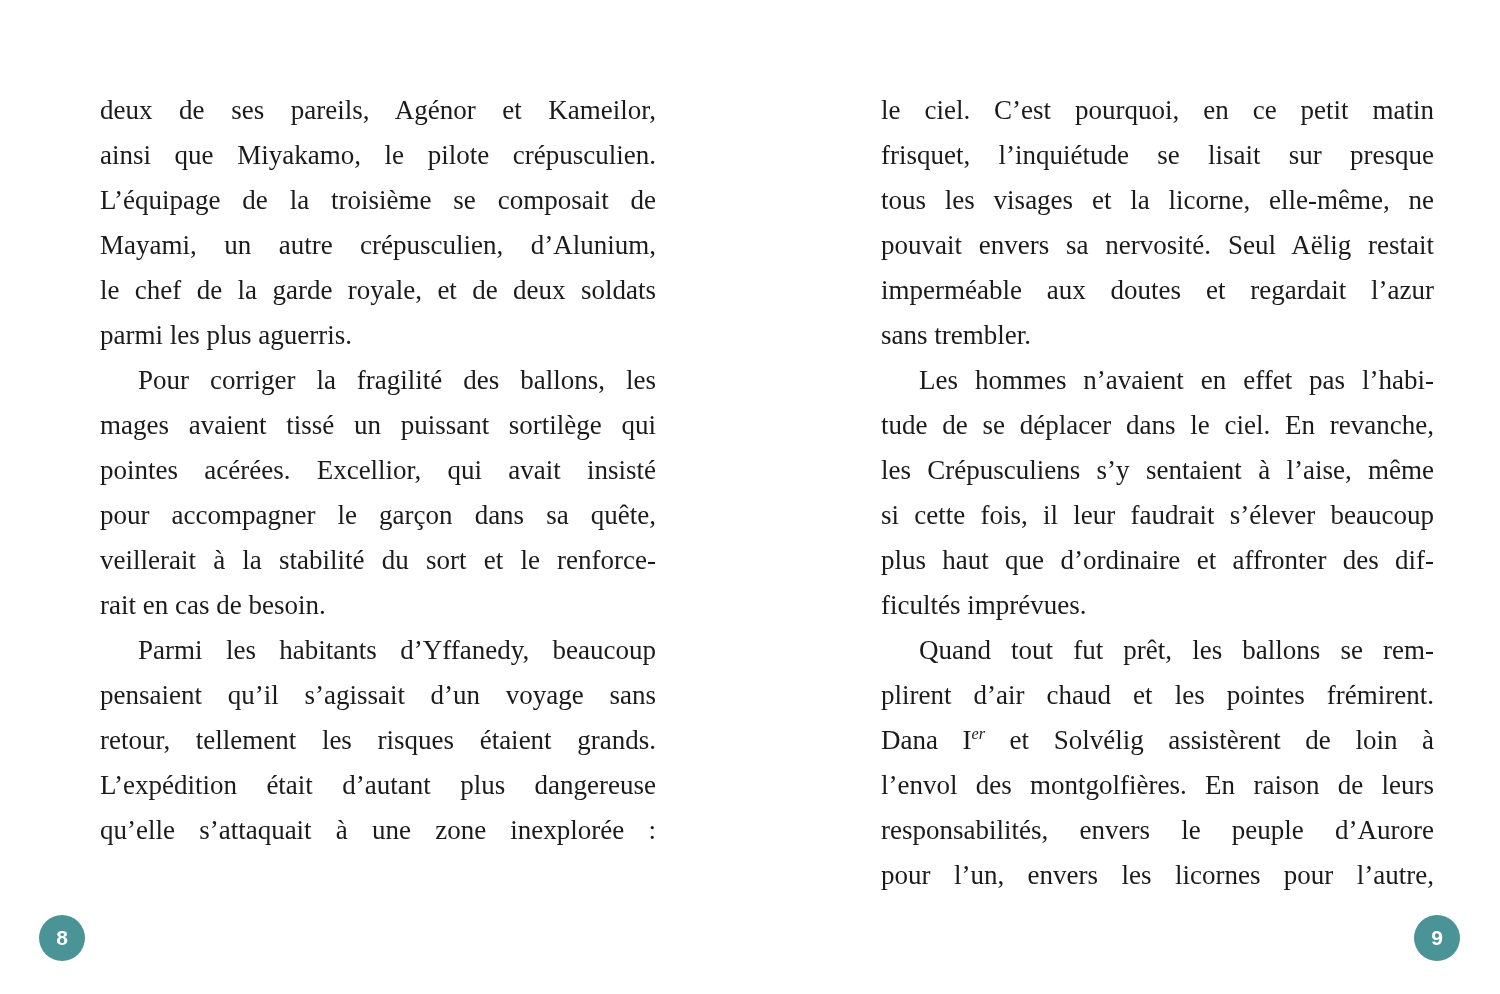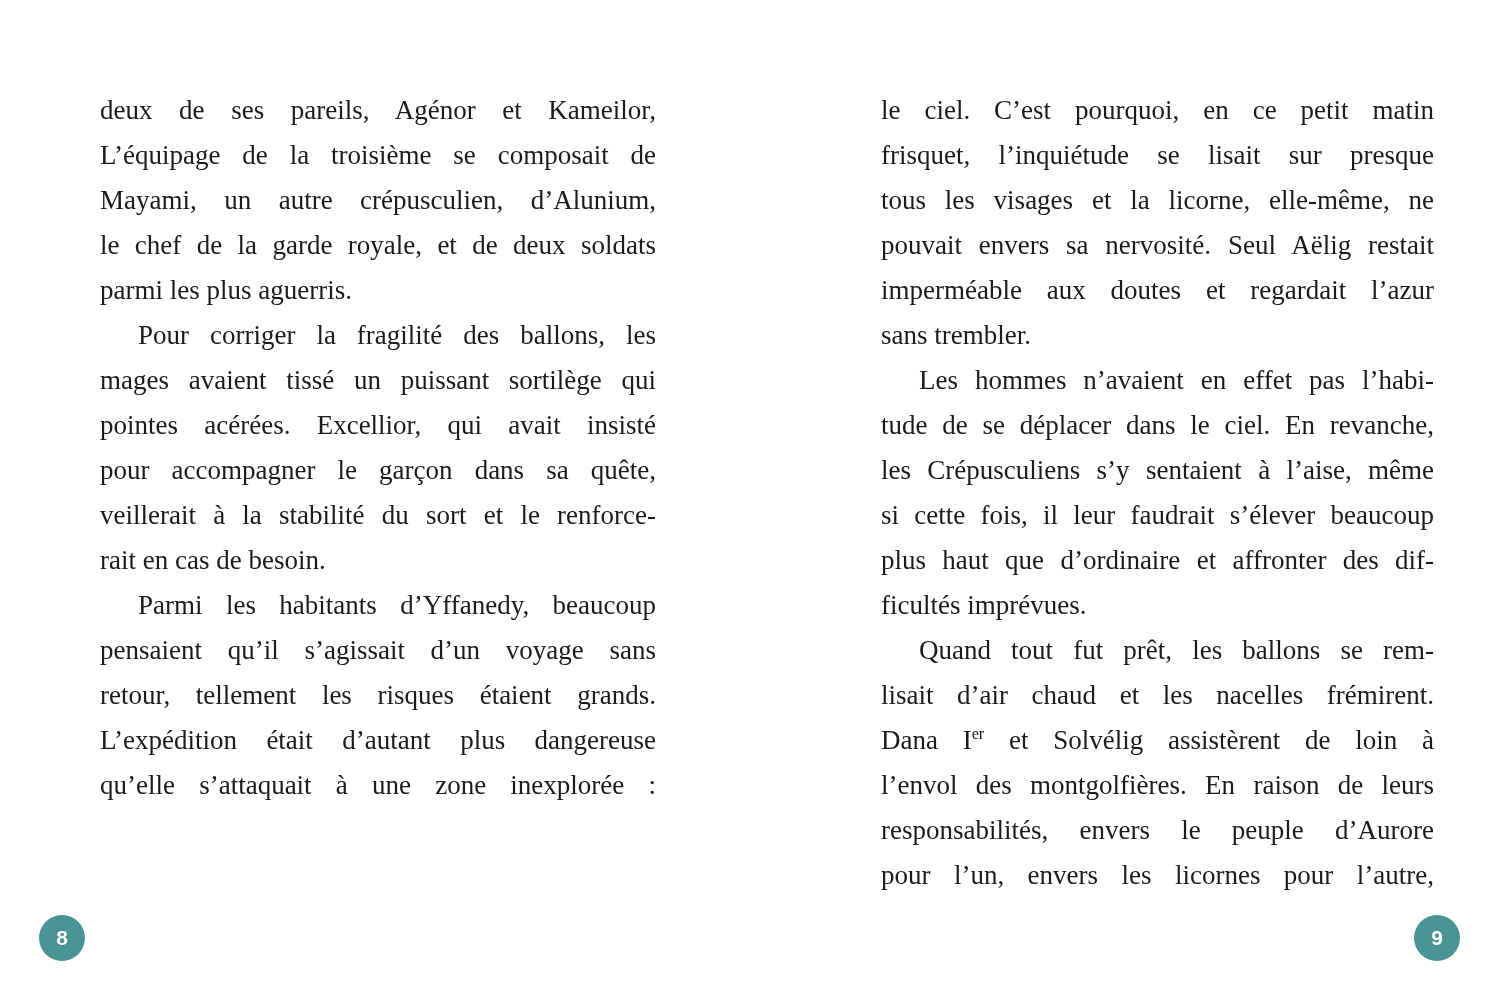--- a/index.html
+++ b/index.html
@@ -23,20 +23,21 @@
     text-align-last: justify;
     white-space: normal;
     overflow: hidden;
   }
   .line.ragged { text-align: right; text-align-last: left; }
   .line.indent { padding-left: 38px; }
   .sup {
     font-size: 0.6em;
     vertical-align: super;
     line-height: 0;
+    font-style: italic;
   }
   .page-badge {
     position: absolute;
     width: 46px; height: 46px;
     border-radius: 50%;
     display: flex; align-items: center; justify-content: center;
     color: #ffffff;
     font-family: "Liberation Sans", sans-serif;
     font-size: 21px;
     font-weight: bold;
@@ -44,20 +45,21 @@
   .badge-left  { left: 39px;  top: 915px; }
   .badge-right { left: 1414px; top: 915px; }
 </style>
 </head>
 <body>
 
 <div class="book-spread">
 
   <div class="text-column column-left">
     <div class="line">deux de ses pareils, Agénor et Kameilor,</div>
+    <div class="line">ainsi que Miyakamo, le pilote crépusculien.</div>
     <div class="line">L’équipage de la troisième se composait de</div>
     <div class="line">Mayami, un autre crépusculien, d’Alunium,</div>
     <div class="line">le chef de la garde royale, et de deux soldats</div>
     <div class="line ragged">parmi les plus aguerris.</div>
     <div class="line indent">Pour corriger la fragilité des ballons, les</div>
     <div class="line">mages avaient tissé un puissant sortilège qui</div>
     <div class="line">pointes acérées. Excellior, qui avait insisté</div>
     <div class="line">pour accompagner le garçon dans sa quête,</div>
     <div class="line">veillerait à la stabilité du sort et le renforce-</div>
     <div class="line ragged">rait en cas de besoin.</div>
@@ -75,21 +77,21 @@
     <div class="line">pouvait envers sa nervosité. Seul Aëlig restait</div>
     <div class="line">imperméable aux doutes et regardait l’azur</div>
     <div class="line ragged">sans trembler.</div>
     <div class="line indent">Les hommes n’avaient en effet pas l’habi-</div>
     <div class="line">tude de se déplacer dans le ciel. En revanche,</div>
     <div class="line">les Crépusculiens s’y sentaient à l’aise, même</div>
     <div class="line">si cette fois, il leur faudrait s’élever beaucoup</div>
     <div class="line">plus haut que d’ordinaire et affronter des dif-</div>
     <div class="line ragged">ficultés imprévues.</div>
     <div class="line indent">Quand tout fut prêt, les ballons se rem-</div>
-    <div class="line">lisait d’air chaud et les nacelles frémirent.</div>
+    <div class="line">plirent d’air chaud et les pointes frémirent.</div>
     <div class="line"><span>Dana I</span><span class="sup">er</span><span> et Solvélig assistèrent de loin à</span></div>
     <div class="line">l’envol des montgolfières. En raison de leurs</div>
     <div class="line">responsabilités, envers le peuple d’Aurore</div>
     <div class="line">pour l’un, envers les licornes pour l’autre,</div>
   </div>
 
   <div class="page-badge badge-left" style="background: rgb(74, 147, 150);">8</div>
   <div class="page-badge badge-right" style="background: rgb(74, 147, 150);">9</div>
 
 </div>

